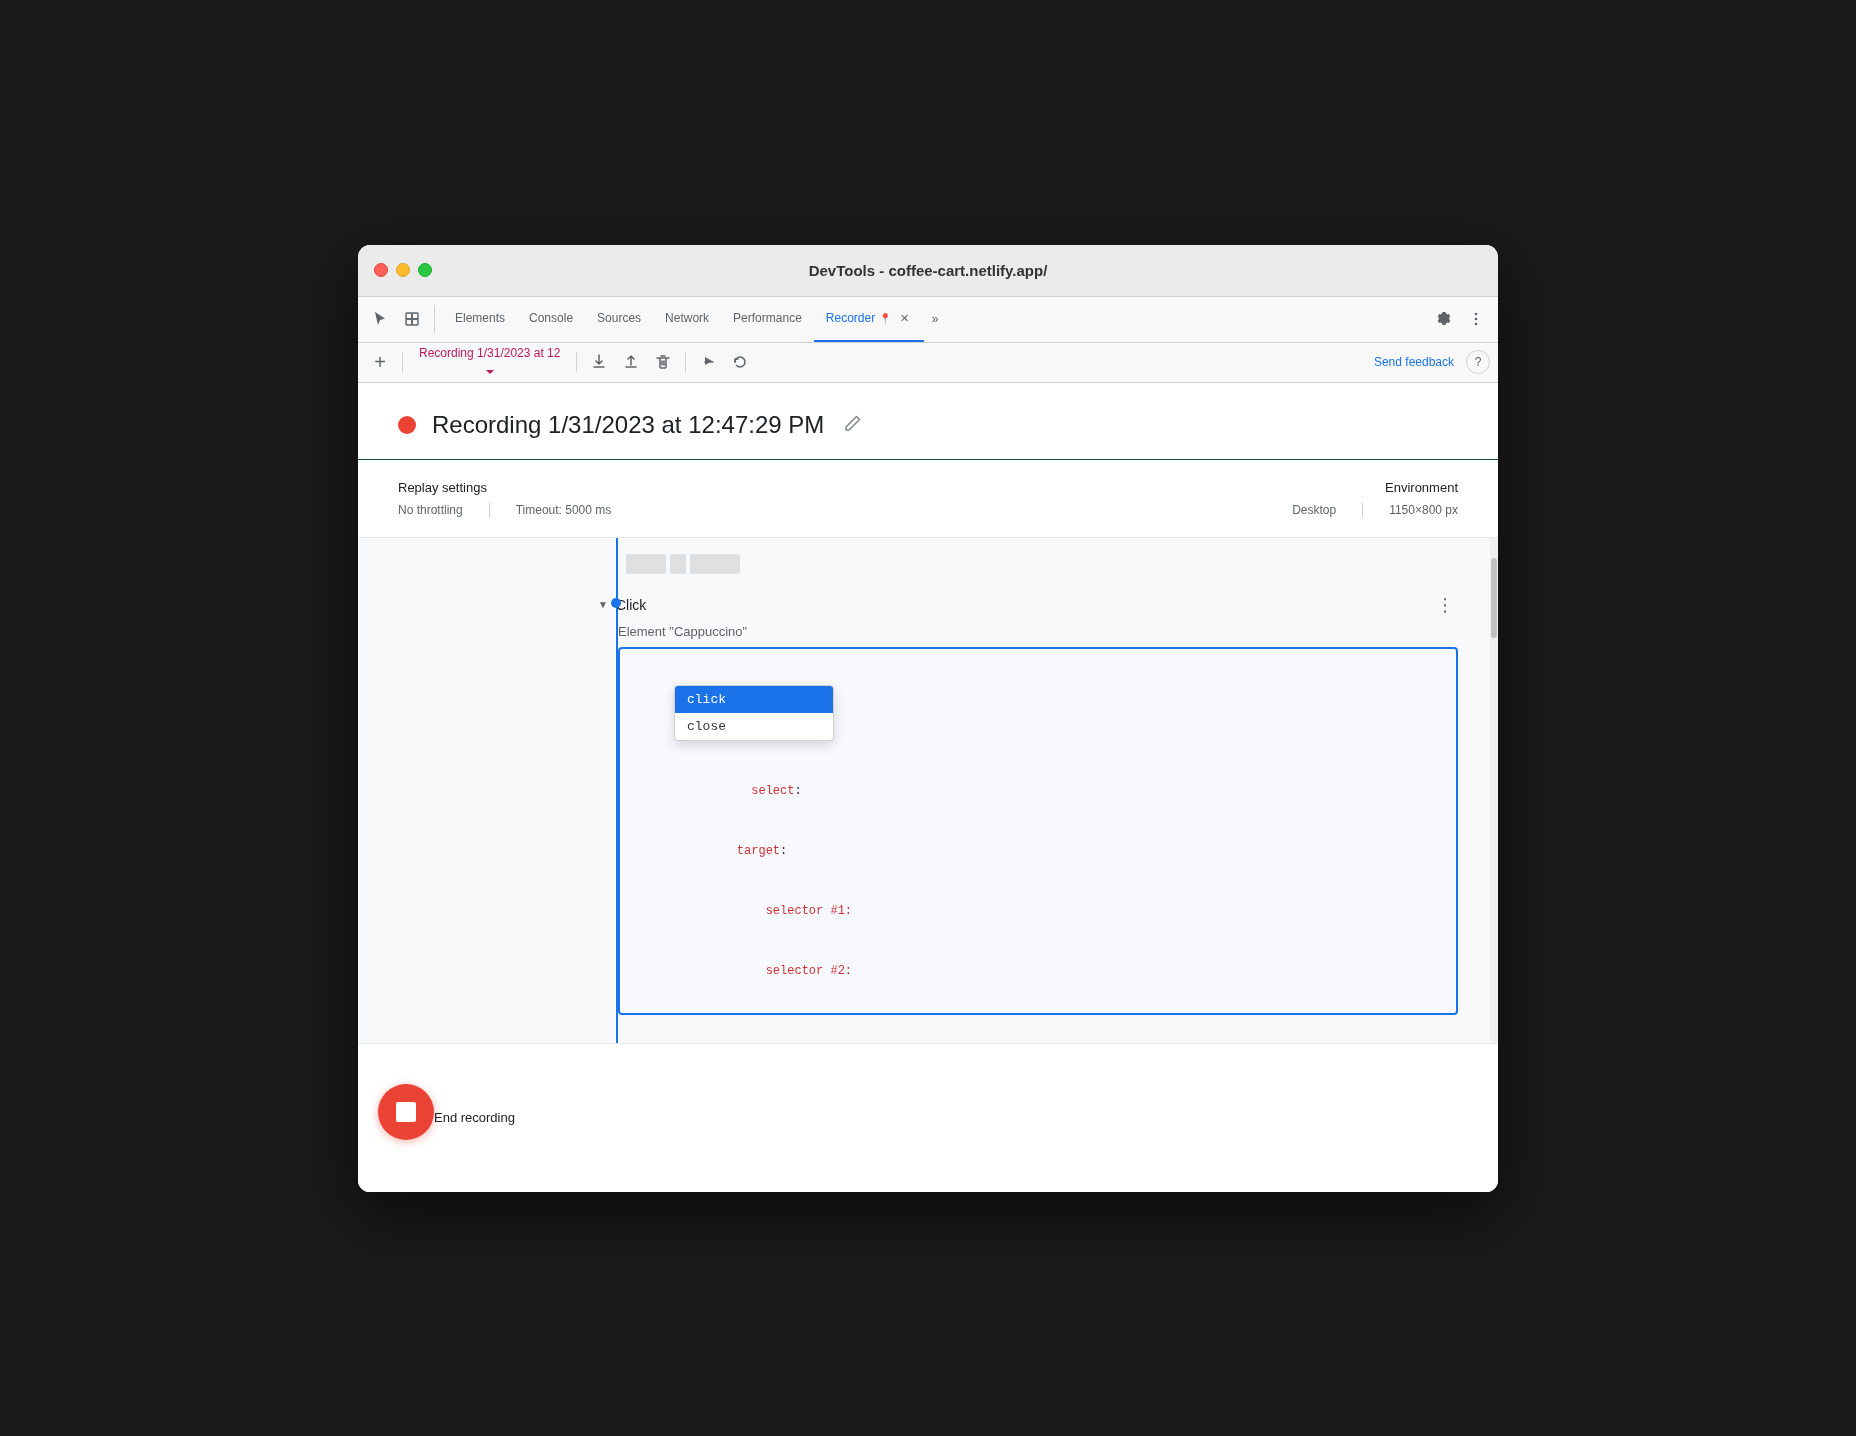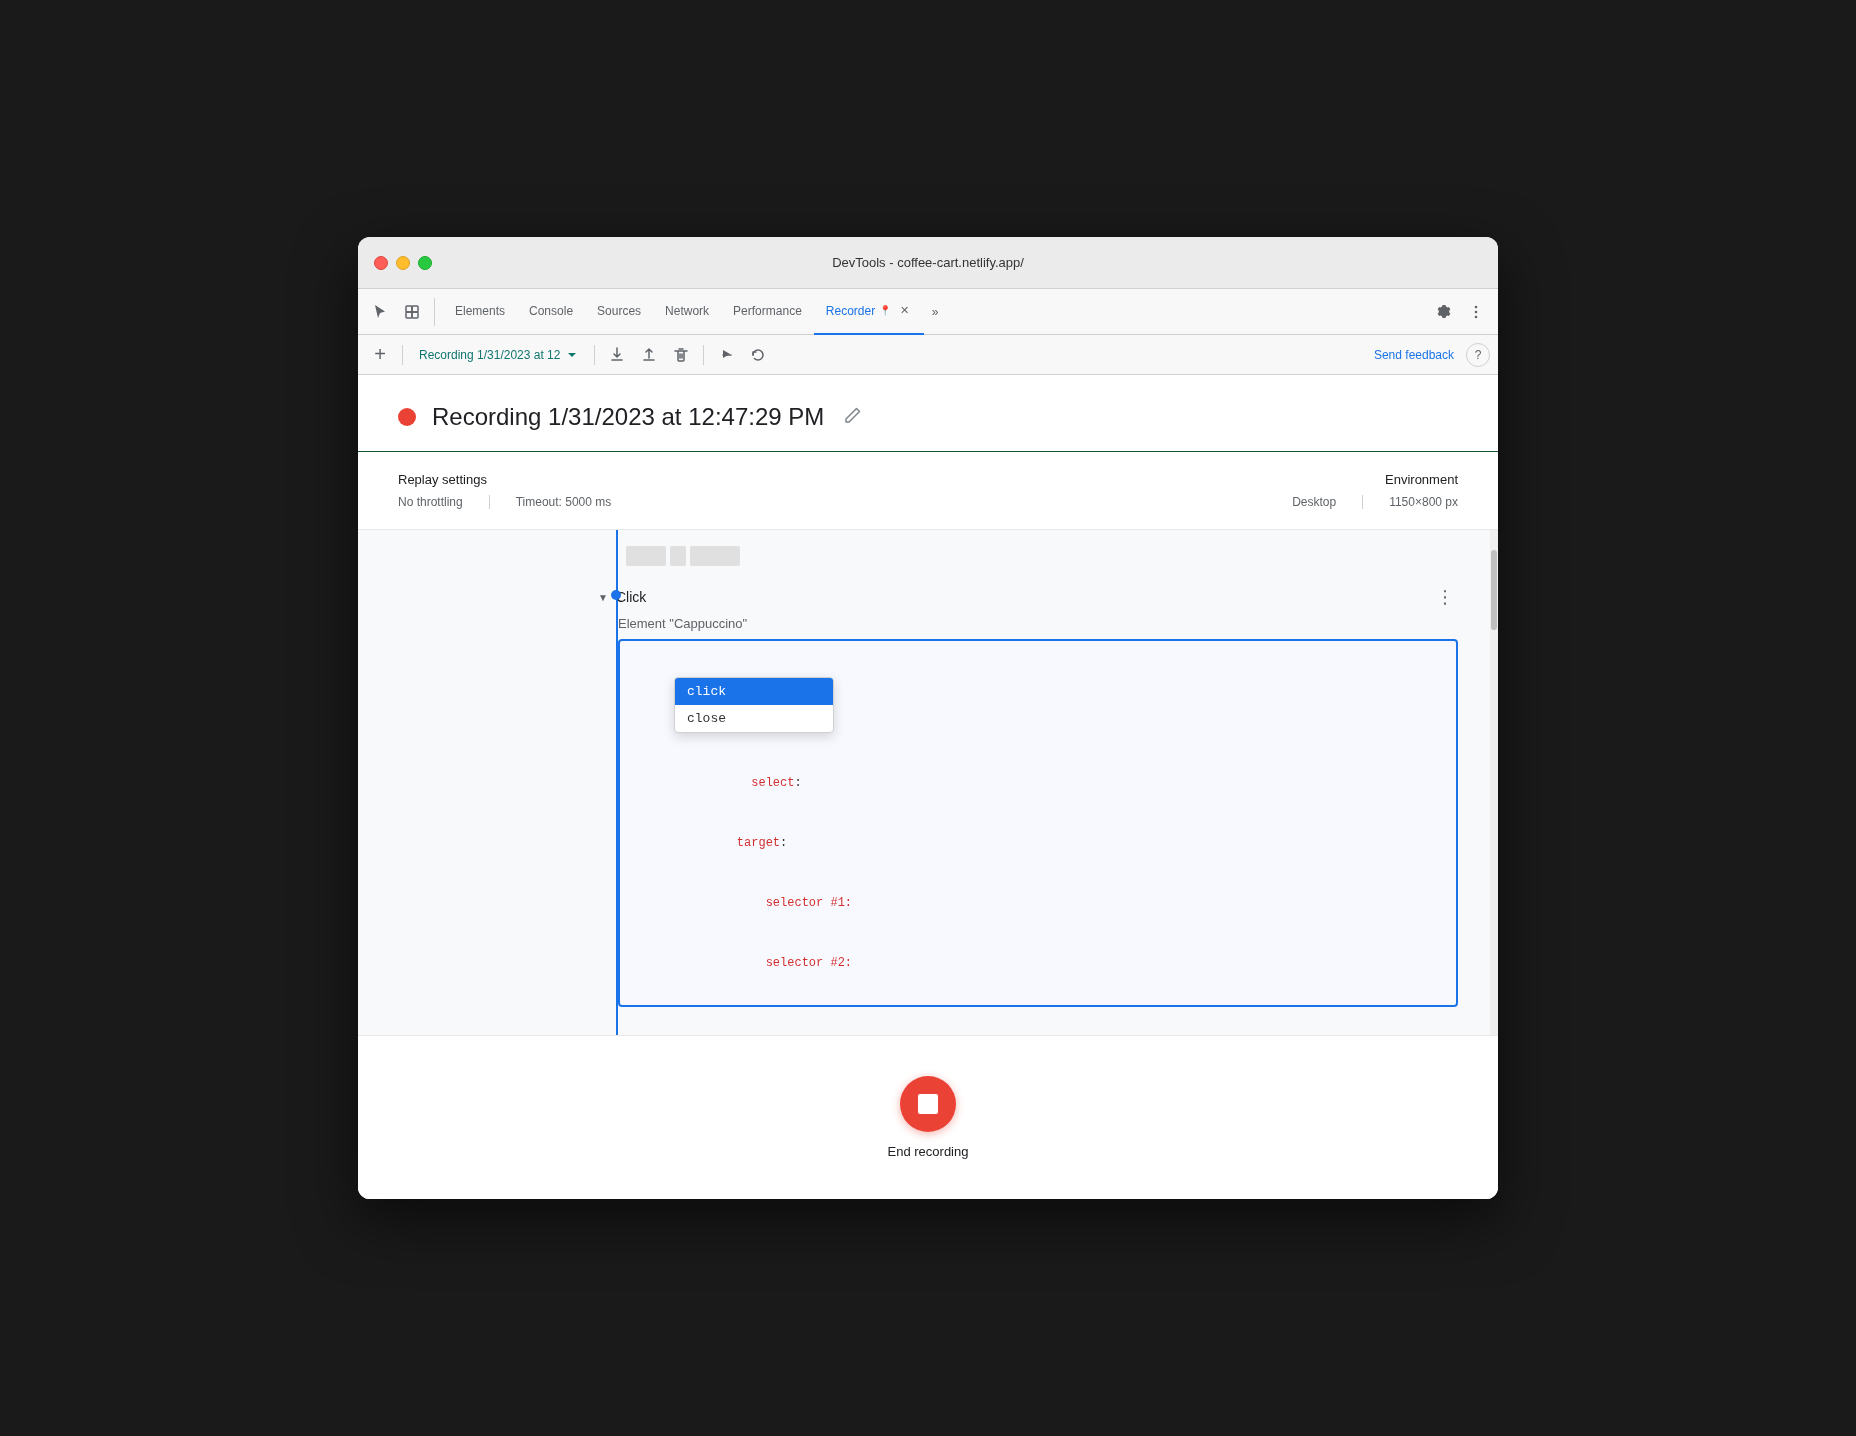--- a/index.html
+++ b/index.html
@@ -44,22 +44,22 @@
       height: 14px;
       border-radius: 50%;
       cursor: pointer;
     }
 
     .traffic-light.close { background: #ff5f57; border: 1px solid #e0443e; }
     .traffic-light.minimize { background: #ffbd2e; border: 1px solid #dfa123; }
     .traffic-light.maximize { background: #28c940; border: 1px solid #1aab29; }
 
     .title-bar-title {
-      font-size: 13px;
-      font-weight: 400;
+      font-size: 15px;
+      font-weight: 700;
       color: #333;
     }
 
     
     .devtools-tabs {
       background: #f8f8f8;
       border-bottom: 1px solid #d0d0d0;
       display: flex;
       align-items: center;
       height: 46px;
@@ -173,21 +173,22 @@
     .recording-selector {
       display: flex;
       align-items: center;
       border: none;
       background: transparent;
       cursor: pointer;
       padding: 4px 8px;
       border-radius: 4px;
       gap: 6px;
       font-size: 12px;
-      color: #0f766e;
+      color: #be185d;
+      flex-direction: column;
     }
 
     .send-feedback-btn {
       font-size: 12px;
       color: #1a73e8;
       background: transparent;
       border: none;
       cursor: pointer;
       padding: 4px 8px;
     }
@@ -410,21 +411,20 @@
       color: white;
     }
 
     .autocomplete-item:not(.selected) {
       color: #333;
     }
 
     
     .end-recording-section {
       display: flex;
-      flex-direction: column;
       align-items: center;
       padding: 40px 20px;
       background: white;
       border-top: 1px solid #e8e8e8;
     }
 
     .end-recording-btn {
       width: 56px;
       height: 56px;
       border-radius: 50%;

